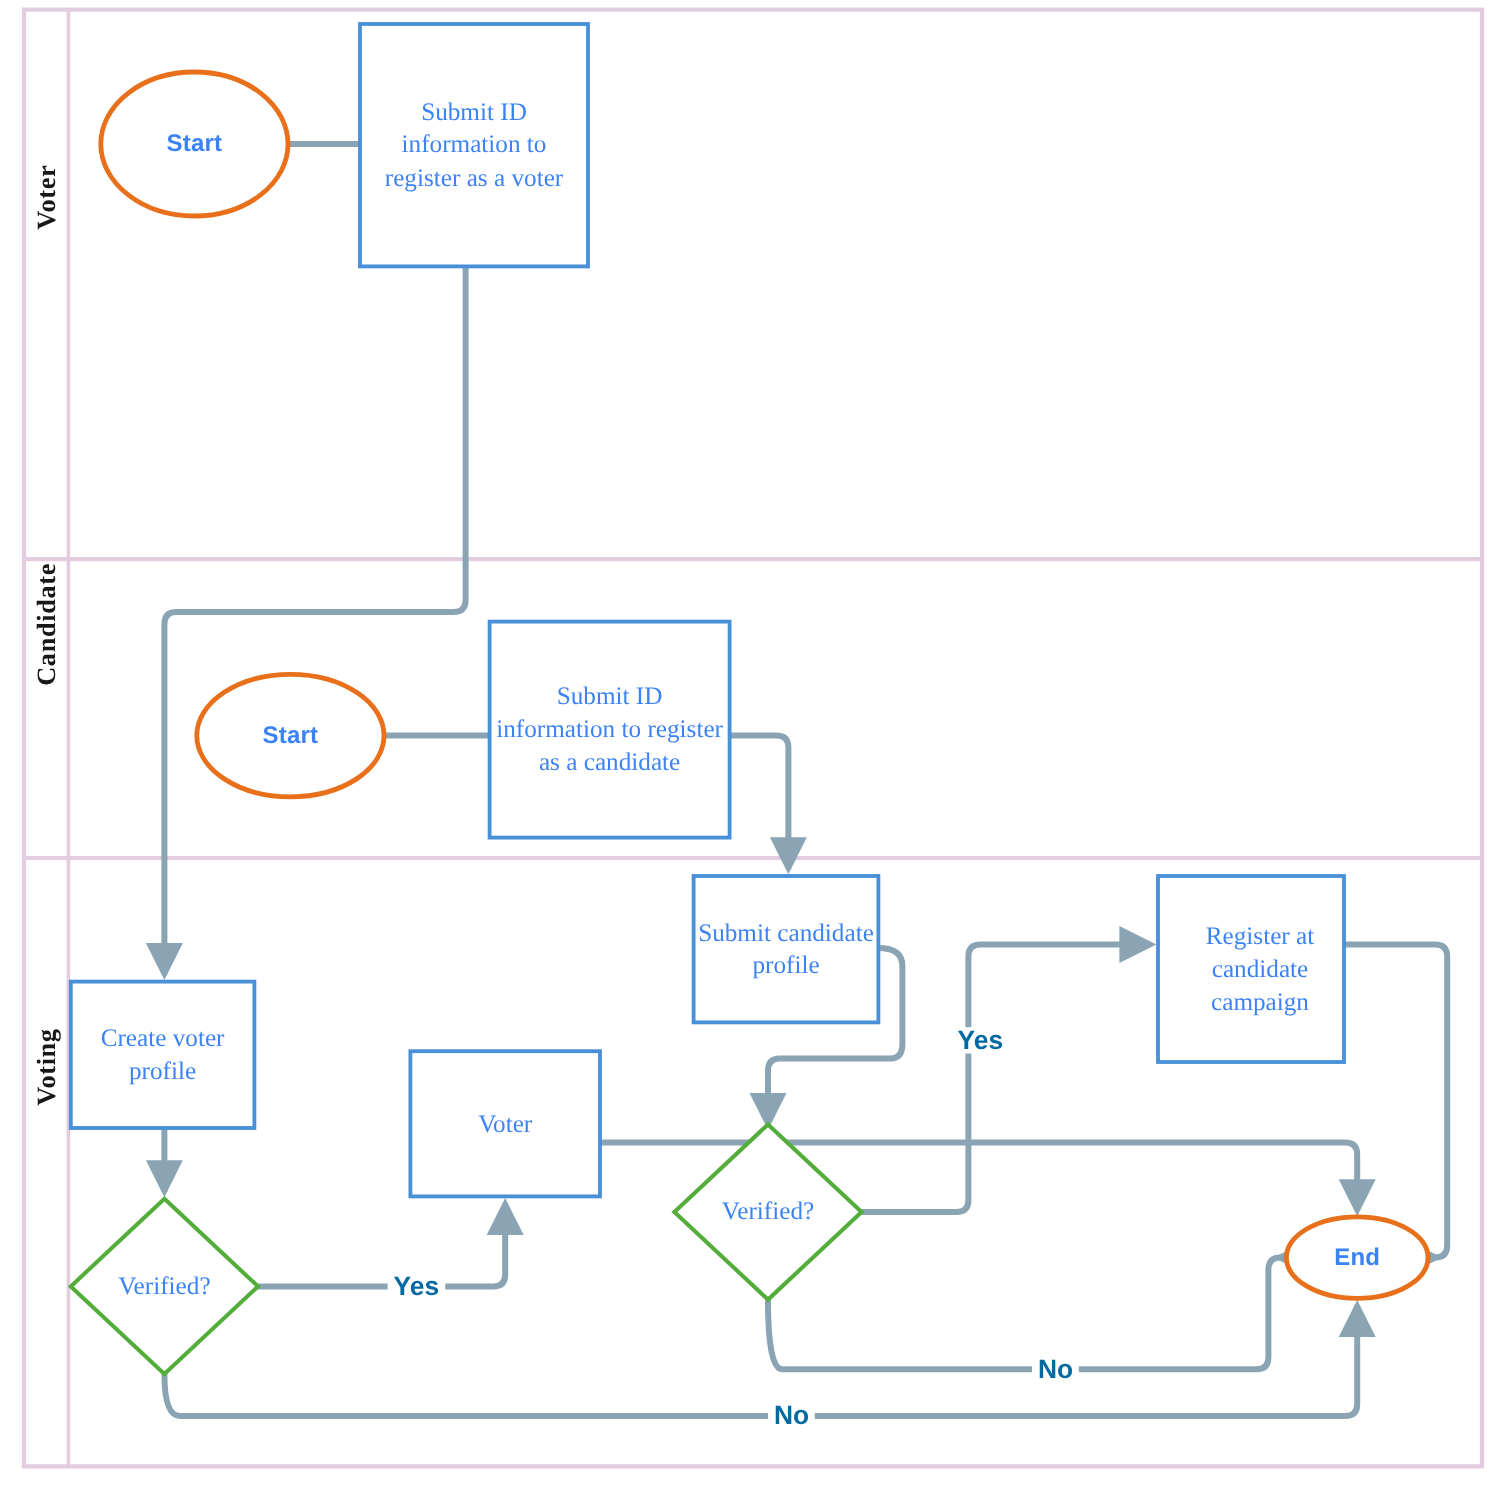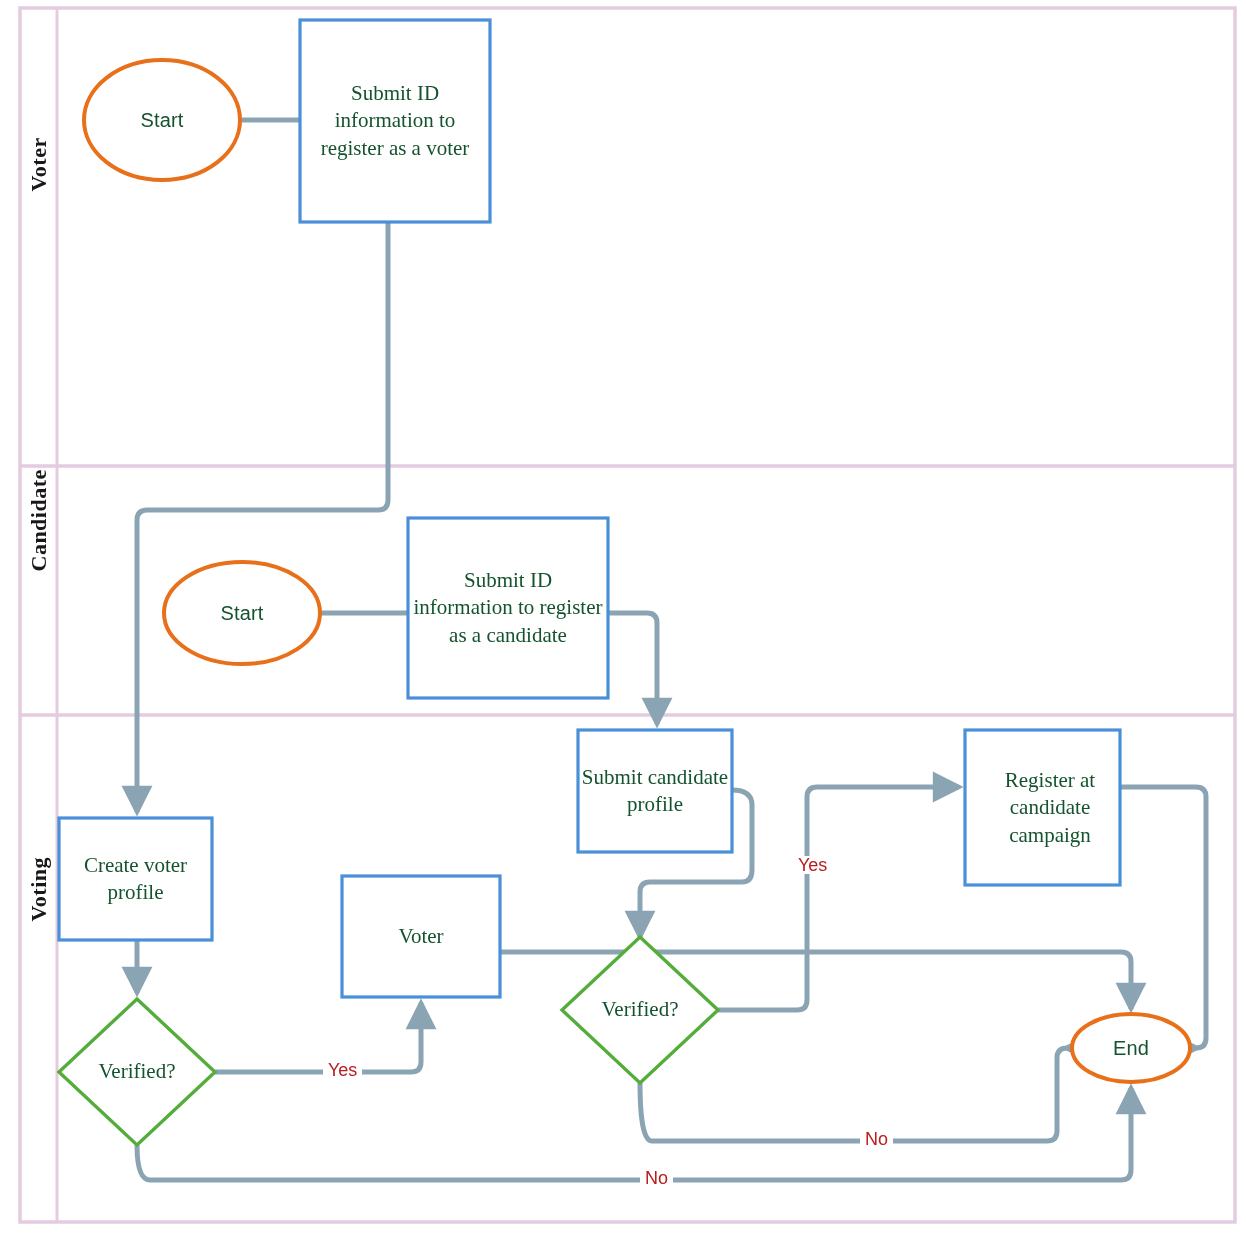--- a/index.html
+++ b/index.html
@@ -23,41 +23,42 @@
   }
   .lane-label span{display:block;transform:rotate(-90deg);}
 
   
   .node-text{
     position:absolute;
     display:flex;
     align-items:center;
     justify-content:center;
     text-align:center;
-    color:#14532d;
+    color:#3b82f6;
     font-family:"Liberation Serif",serif;
     font-size:21px;
     line-height:1.30;
     pointer-events:none;
   }
   .node-text.terminator{
     font-family:"Liberation Sans",sans-serif;
-    font-weight:normal;
+    font-weight:bold;
     font-size:20px;
     letter-spacing:0.2px;
   }
   .edge-label{
     position:absolute;
-    color:#b91c1c;
+    color:#0369a1;
     font-family:"Liberation Sans",sans-serif;
-    font-size:18px;
+    font-size:22px;
     background:#ffffff;
     padding:0 5px;
     line-height:1;
     white-space:nowrap;
+    font-weight:bold;
   }
   .hit{position:absolute;}
 </style>
 </head>
 <body>
 
 <div id="stage">
 
   <svg id="canvas" viewBox="0 0 1246 1254">
     <defs>

